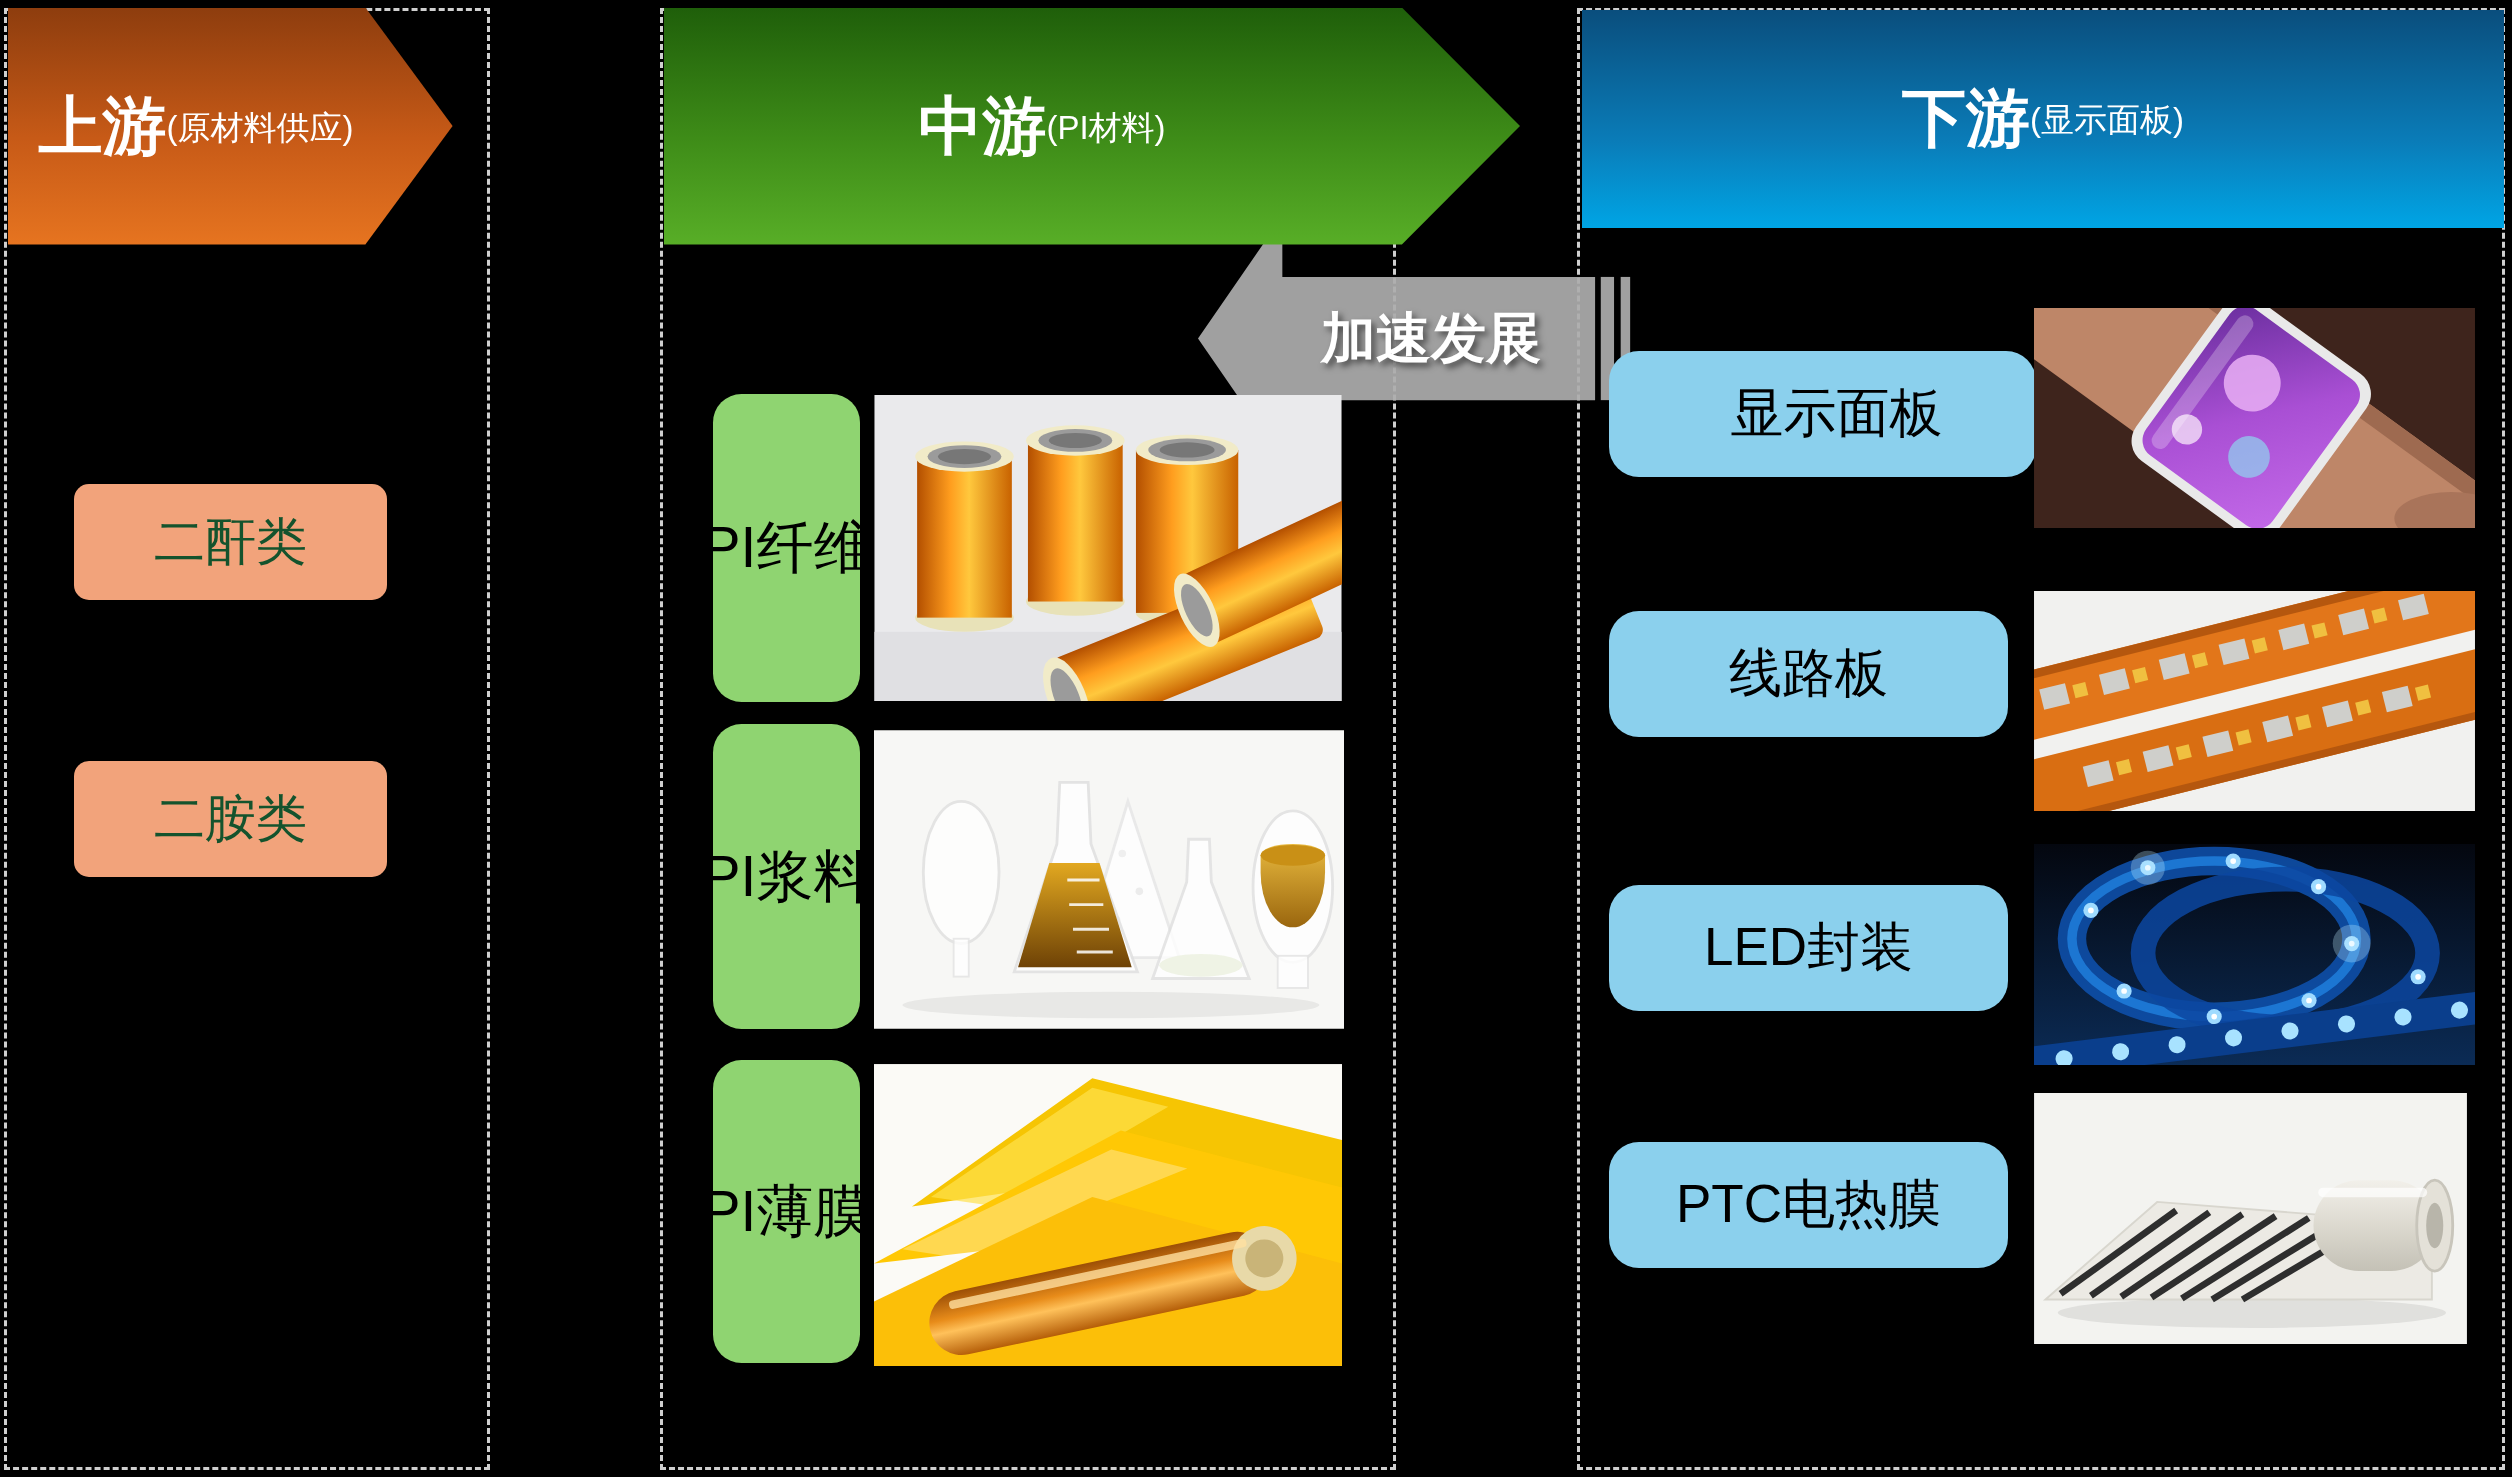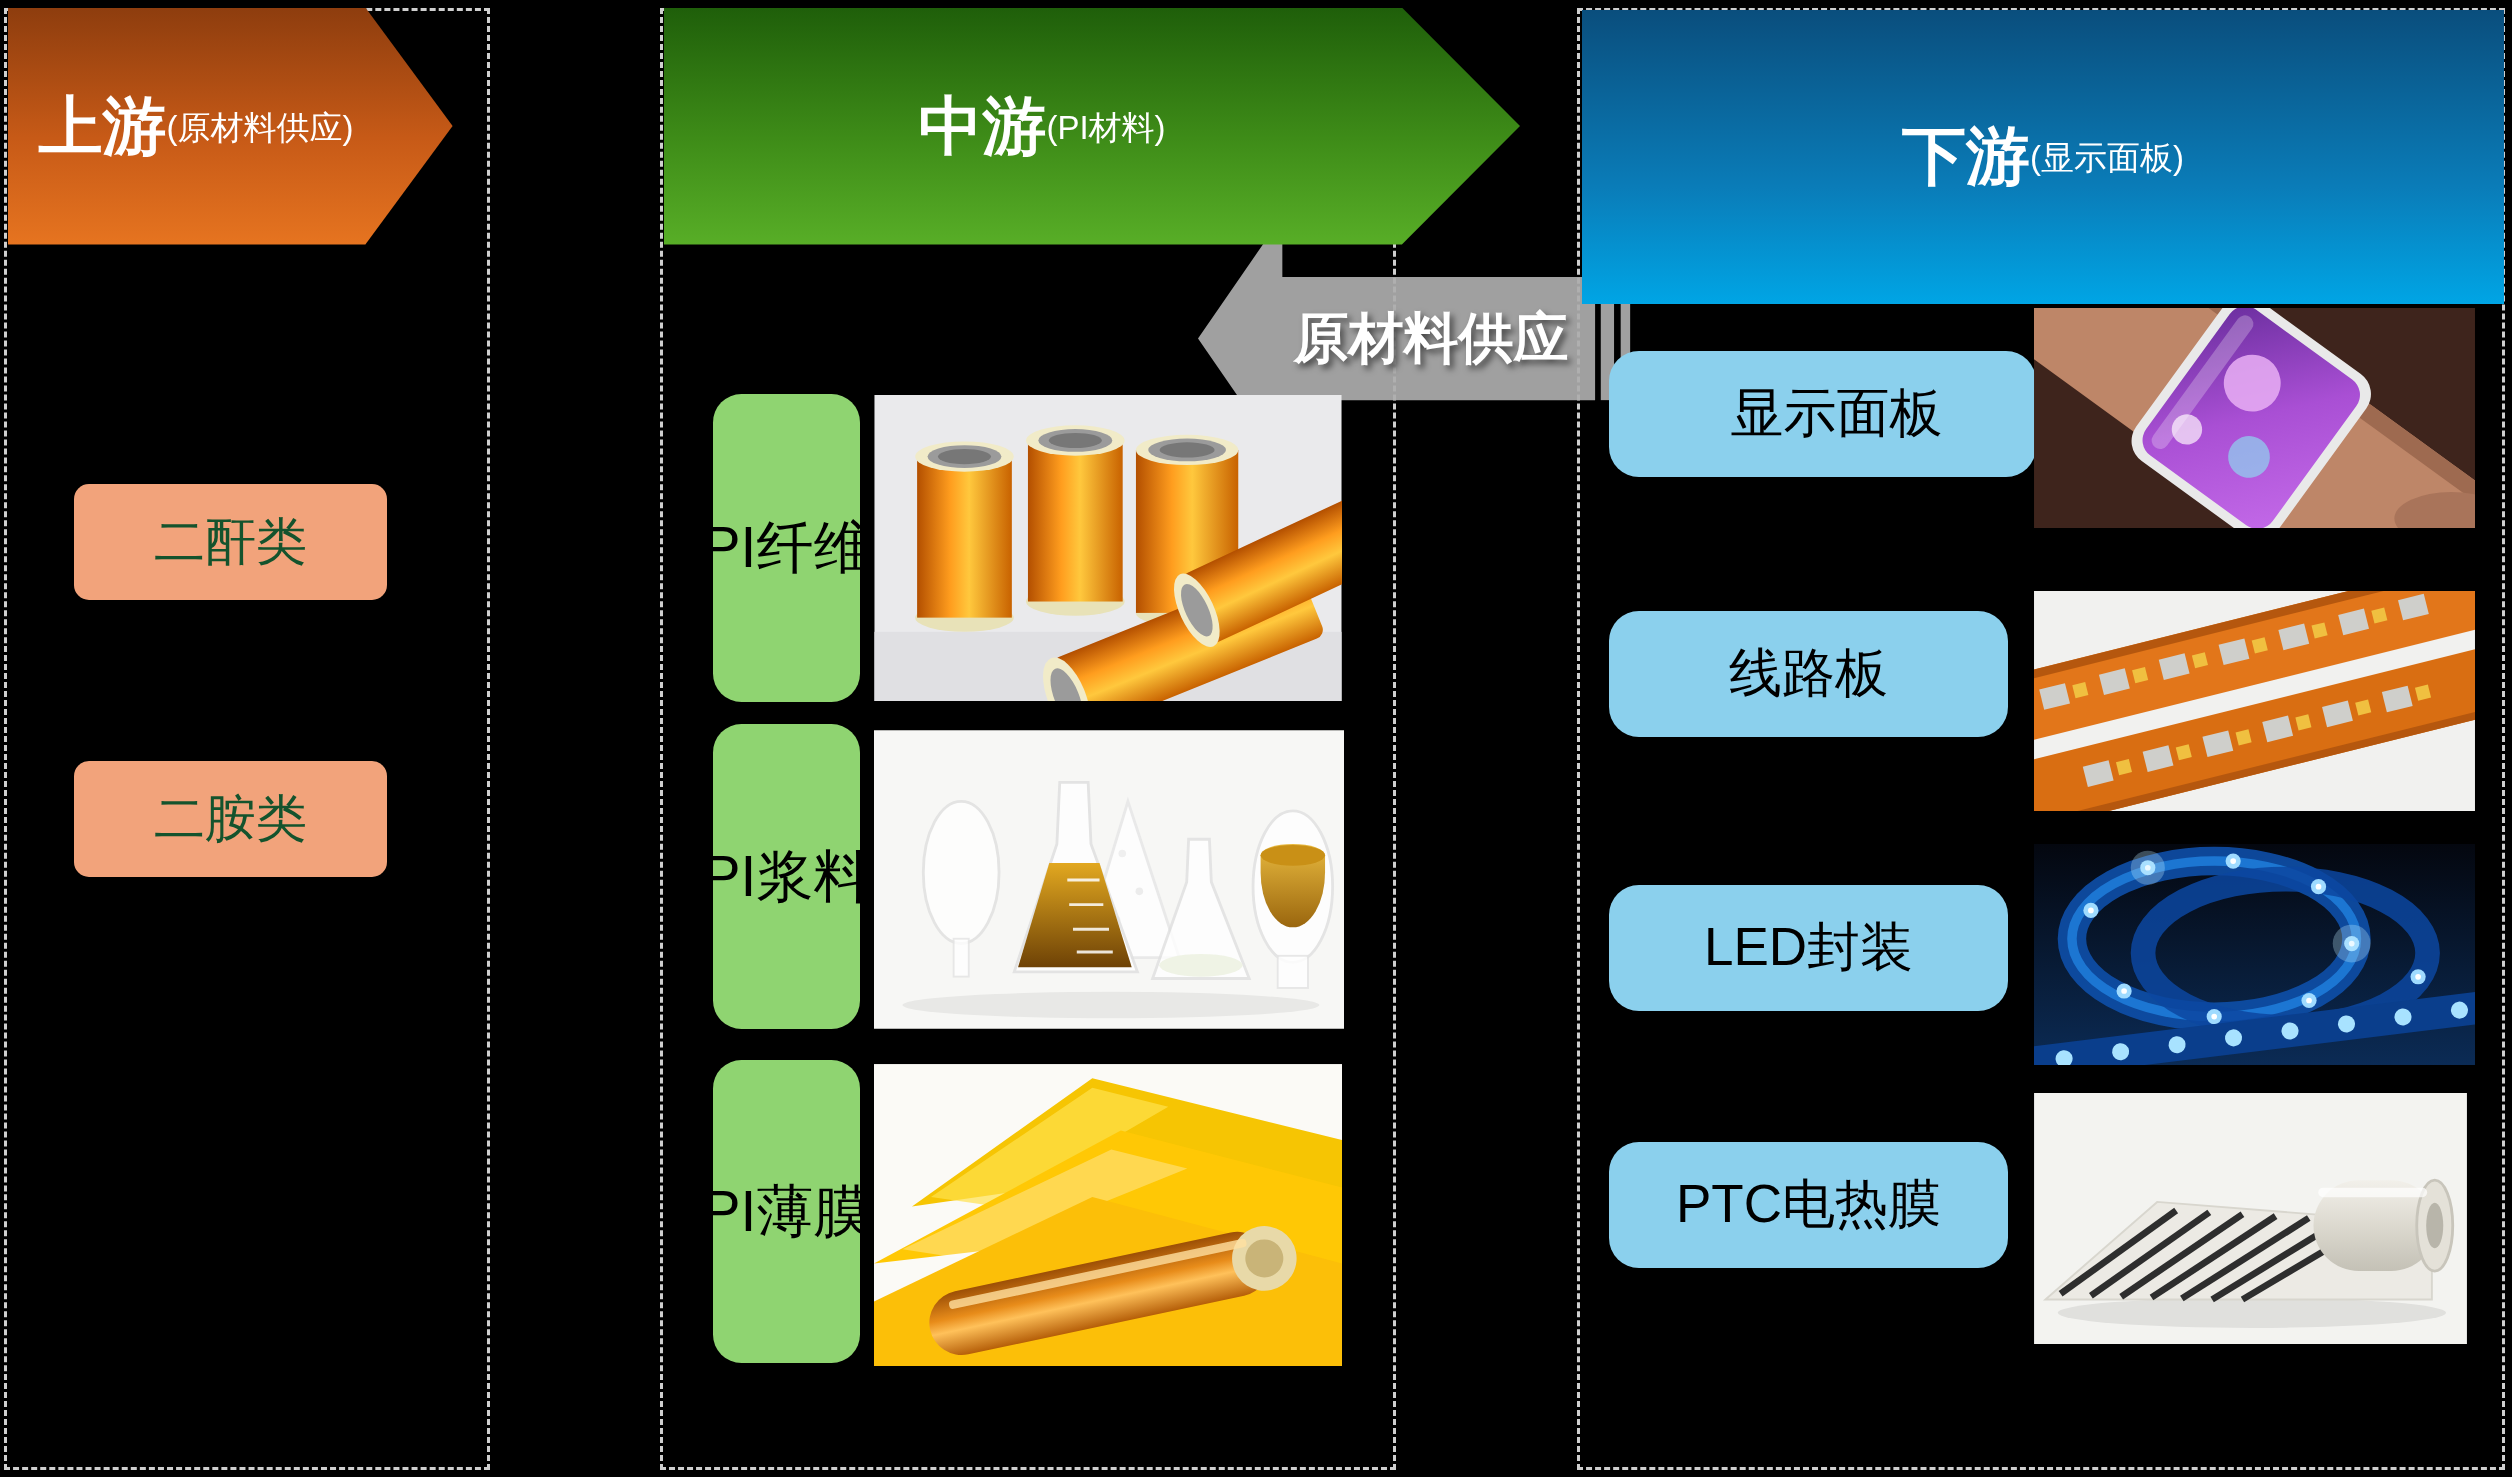--- a/index.html
+++ b/index.html
@@ -12,21 +12,21 @@
 
   .stage-hdr{position:absolute;display:flex;flex-direction:row;align-items:center;justify-content:center;color:#fff;text-align:center;z-index:5;box-sizing:border-box;}
   .stage-title{font-size:64px;font-weight:bold;line-height:1.05;}
   .stage-sub{font-size:33px;font-weight:400;margin-top:2px;line-height:1.0;}
   #hdr-upstream{left:7.6px;top:7.6px;width:445px;height:237px;padding-right:68px;
      background:linear-gradient(180deg,#8E3D0E 0%,#C75A17 55%,#E67420 100%);
      clip-path:polygon(0 0,80.4% 0,100% 50%,80.4% 100%,0 100%);}
   #hdr-midstream{left:664px;top:7.6px;width:856px;height:237px;padding-right:100px;
      background:linear-gradient(180deg,#1F5F0A 0%,#3E8C18 55%,#58AE27 100%);
      clip-path:polygon(0 0,86.2% 0,100% 50%,86.2% 100%,0 100%);}
-  #hdr-downstream{left:1582px;top:9.5px;width:922px;height:294px;
+  #hdr-downstream{left:1582px;top:9.5px;width:922px;height:218px;
      background:linear-gradient(180deg,#0A4E7D 0%,#0A7CB8 60%,#00A5E5 100%);}
 
   #accel-arrow{position:absolute;left:1198px;top:216px;width:435px;height:246px;z-index:2;}
   #accel-arrow svg{position:absolute;left:0;top:0;}
   #accel-label{position:absolute;left:72px;top:61px;width:322px;height:123px;display:flex;align-items:center;justify-content:center;
      color:#fff;font-size:55px;font-weight:bold;text-shadow:3.8px 3.8px 6.6px rgba(0,0,0,.55);white-space:nowrap;}
 
   .salmon-box{position:absolute;left:74px;width:313px;height:116px;background:#F2A37B;border-radius:15px;
      display:flex;align-items:center;justify-content:center;font-size:51px;color:#14532d;z-index:3;}
   #raw-box-1{top:484px;} #raw-box-2{top:761px;}
@@ -55,21 +55,21 @@
   <div class="col" id="col-downstream"></div>
 
   <div id="accel-arrow">
     <svg width="435" height="246" viewBox="0 0 459 259">
       <g fill="#ACACAC" fill-opacity="0.93">
         <polygon points="0,129 89,0 89,64 419,64 419,194 89,194 89,258"></polygon>
         <rect x="425" y="64" width="14" height="130"></rect>
         <rect x="446" y="64" width="10" height="130"></rect>
       </g>
     </svg>
-    <div id="accel-label">原材料供应</div>
+    <div id="accel-label">加速发展</div>
   </div>
 
   <div class="stage-hdr" id="hdr-upstream">
     <div class="stage-title">上游</div>
     <div class="stage-sub">(原材料供应)</div>
   </div>
   <div class="stage-hdr" id="hdr-midstream">
     <div class="stage-title">中游</div>
     <div class="stage-sub">(PI材料)</div>
   </div>

